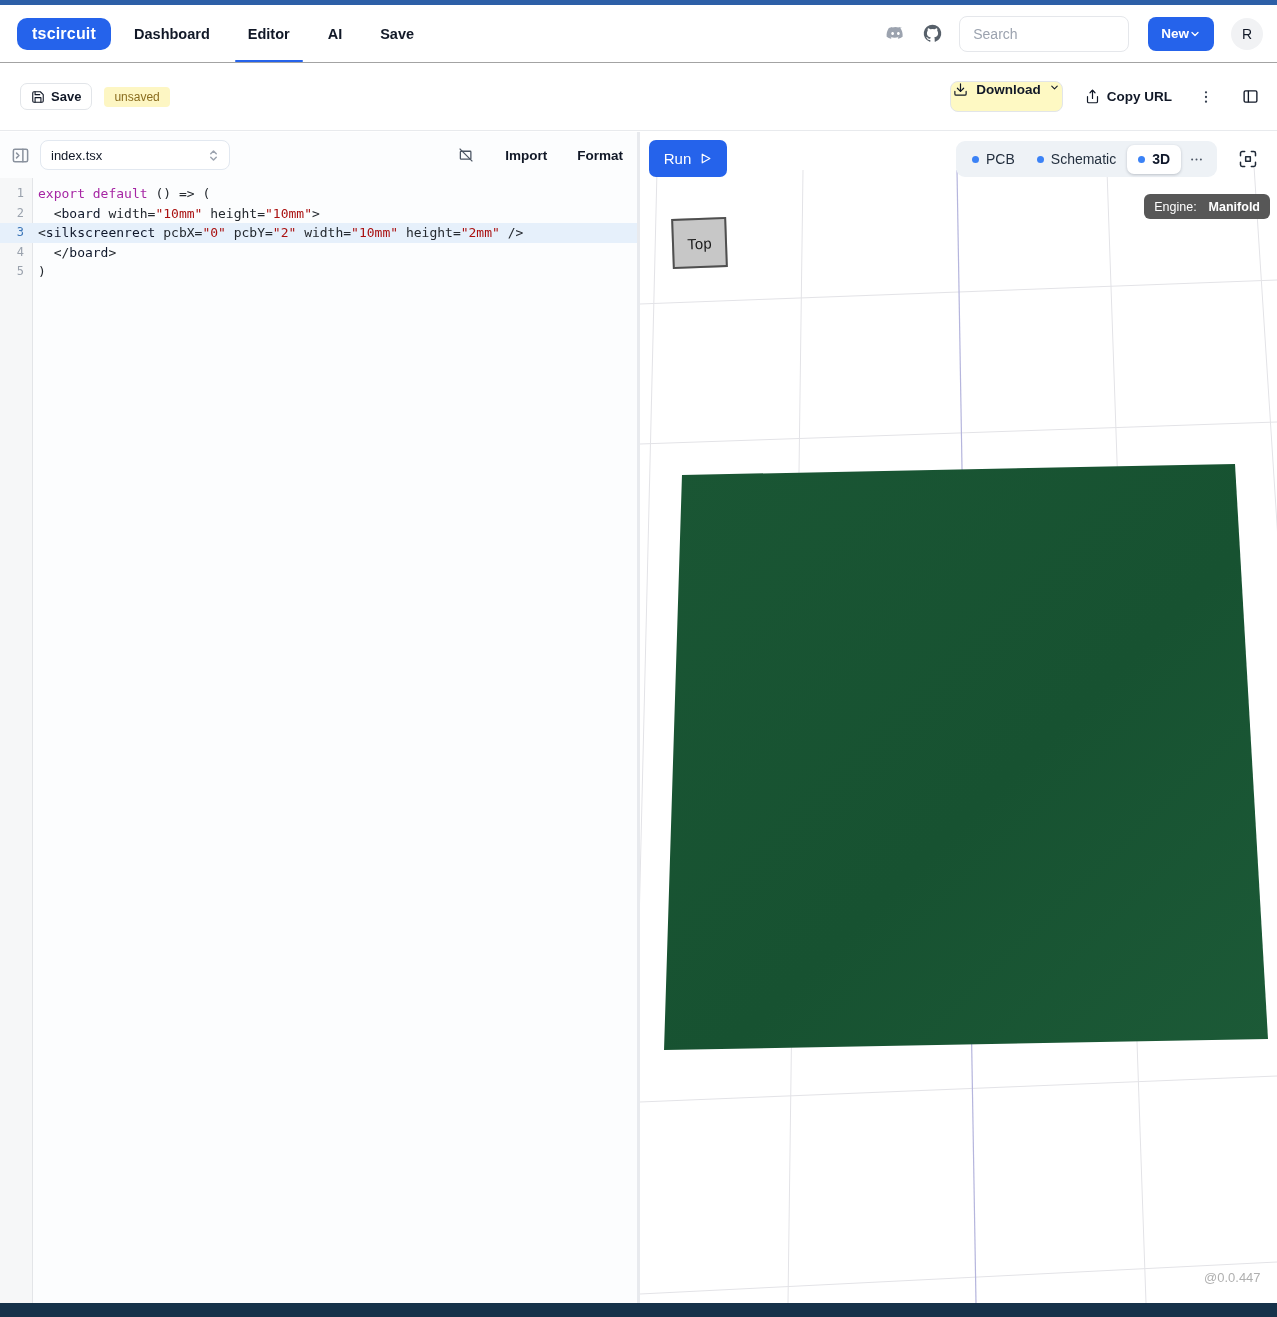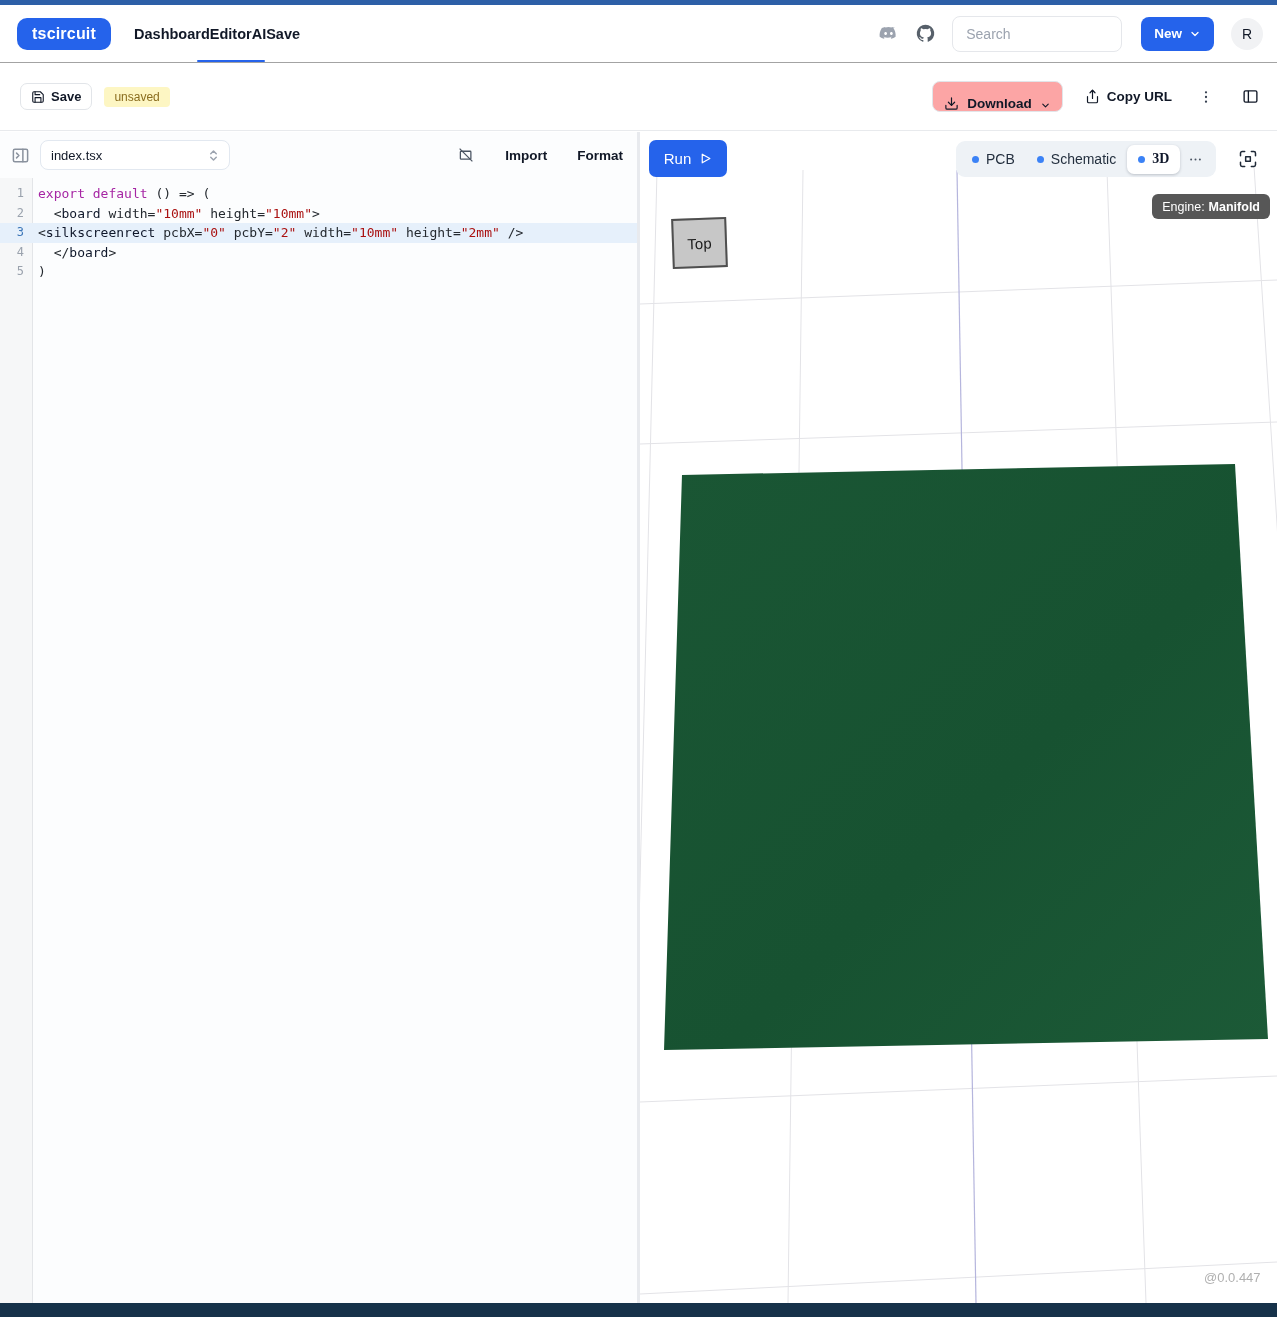--- a/index.html
+++ b/index.html
@@ -8,45 +8,45 @@
   .page { position:relative; width:1277px; height:1317px; background:#fff; overflow:hidden; }
 
   
   .top-strip { position:absolute; left:0; top:0; width:100%; height:5px; background:#2d5fa7; }
 
   
   .navbar { position:absolute; left:0; top:5px; width:100%; height:58px; background:#fff;
             border-bottom:1px solid #a3a3a3; display:flex; align-items:center; padding:0 14px 0 17px; }
   .logo { background:#2563eb; color:#fff; font-weight:700; font-size:16px; padding:7px 15px;
           border-radius:10px; letter-spacing:.2px; cursor:pointer; }
-  .nav { display:flex; height:100%; margin-left:23px; }
+  .nav { display:flex; height:100%; margin-left:23px; gap:38px; }
   .nav-item { position:relative; display:flex; align-items:center; height:100%; font-size:14.5px;
               font-weight:600; color:#111827; cursor:pointer; }
   .nav-item.active::after { content:""; position:absolute; left:-13px; right:-13px; bottom:0;
               height:2.5px; background:#2563eb; border-radius:2px; }
   .nav-right { margin-left:auto; display:flex; align-items:center; }
   .icon-btn { display:flex; align-items:center; justify-content:center; cursor:pointer; background:none; border:none; }
   .search-input { width:170px; height:36px; border:1px solid #e5e7eb; border-radius:8px; padding:0 13px;
               font-size:14px; color:#000000; outline:none; margin-left:16px; font-family:"Liberation Sans",sans-serif; }
   .search-input::placeholder { color:#9ca3af; }
   .new-btn { margin-left:19px; height:34px; padding:0 13px; background:#2563eb; color:#fff; border:none;
-             border-radius:8px; font-size:13.5px; font-weight:600; display:flex; align-items:center; gap:7px; cursor:pointer; }
+             border-radius:8px; font-size:13.5px; font-weight:600; display:flex; align-items:center; cursor:pointer; }
   .avatar { margin-left:17px; width:32px; height:32px; border-radius:50%; background:#f1f2f4;
             display:flex; align-items:center; justify-content:center; font-size:14px; font-weight:500; color:#111827; cursor:pointer; }
 
   
   .toolbar { position:absolute; left:0; top:63px; width:100%; height:68px; background:#fff;
              border-bottom:1px solid #e8eaed; display:flex; align-items:center; padding:0 18px 0 20px; }
   .save-btn { height:27px; padding:0 10px; border:1px solid #e2e5e9; background:#fff; border-radius:7px;
               display:flex; align-items:center; gap:6px; font-size:13px; font-weight:600; color:#111827; cursor:pointer; }
   .badge { margin-left:12px; background:#fdf6c3; color:#8a6d1f; font-size:12px; font-weight:500;
            padding:3px 10px; border-radius:4px; }
   .toolbar-right { margin-left:auto; display:flex; align-items:center; }
-  .download-btn { height:31px; padding:0 11px; border:1px solid #e2e5e9; background:#fca5a5; border-radius:8px;
-              display:flex; align-items:flex-end; gap:8px; font-size:13.5px; font-weight:600; color:#111827; cursor:pointer; }
+  .download-btn { height:31px; padding:0 2px; border:1px solid #e2e5e9; background:#fef9c3; border-radius:8px;
+              display:flex; align-items:flex-start; gap:8px; font-size:13.5px; font-weight:600; color:#111827; cursor:pointer; }
   .copyurl-btn { margin-left:22px; display:flex; align-items:center; gap:7px; font-size:13.5px; font-weight:600;
               color:#111827; background:none; border:none; cursor:pointer; }
   .kebab-btn { margin-left:26px; }
   .panel-btn { margin-left:28px; }
 
   
   .main { position:absolute; left:0; top:132px; width:100%; height:1171px; display:flex; }
   .left-panel { width:637px; height:100%; background:#fcfdfe; display:flex; flex-direction:column; }
   .divider { width:3px; height:100%; background:#e8eaee; cursor:col-resize; }
   .right-panel { position:relative; width:637px; height:100%; background:#fff; overflow:hidden; }
@@ -79,26 +79,26 @@
   .scene { position:absolute; left:0; top:0; width:637px; height:1171px; }
   .run-btn { position:absolute; left:9px; top:8px; width:78px; height:37px; background:#2563eb; border:none;
              border-radius:7px; color:#fff; font-size:15px; font-weight:500; display:flex; align-items:center;
              justify-content:center; gap:8px; cursor:pointer; font-family:"Liberation Sans",sans-serif; }
   .view-tabs { position:absolute; left:316px; top:9px; height:36px; background:#eef2f6; border-radius:9px;
              display:flex; align-items:center; padding:0 5px; }
   .tab { display:flex; align-items:center; gap:7px; padding:0 11px; height:36px; font-size:14px;
              color:#24303f; font-weight:500; cursor:pointer; border-radius:7px; background:none; border:none;
              font-family:"Liberation Sans",sans-serif; }
   .tab .dot { width:7px; height:7px; border-radius:50%; background:#3b82f6; }
-  .tab.active { background:#fff; height:29px; box-shadow:0 1px 3px rgba(15,23,42,.22); font-weight:600; color:#0f172a;font-family:Liberation Serif, serif; }
+  .tab.active { background:#fff; height:29px; box-shadow:0 1px 3px rgba(15,23,42,.22); font-weight:600; color:#0f172a; }
   .more-btn { padding:0 8px; background:none; border:none; cursor:pointer; display:flex; align-items:center; }
   .fullscreen-btn { position:absolute; left:597px; top:16px; width:22px; height:22px; background:none; border:none;
              cursor:pointer; display:flex; align-items:center; justify-content:center; }
   .engine-tooltip { position:absolute; top:62px; right:7px; height:25px; background:#575757; border-radius:6px;
-             color:#fff; font-size:12.5px; display:flex; align-items:center; padding:0 10px; gap:4px; }
+             color:#fff; font-size:12.5px; display:flex; align-items:center; padding:0 10px; gap:12px; }
   .engine-tooltip b { font-weight:700; }
   .viewcube { position:absolute; left:32px; top:86px; width:55px; height:50px; background:#c7c7c7;
              border:2px solid #4f4f4f; transform:rotate(-2deg); display:flex; align-items:center;
              justify-content:center; font-size:15px; color:#1a1a1a; cursor:pointer; }
   .version { position:absolute; left:564px; top:1138px; font-size:13px; color:#b0b0b0; }
 
   
   .bottom-bar { position:absolute; left:0; bottom:0; width:100%; height:14px; background:#16324a; }
 </style>
 </head>

